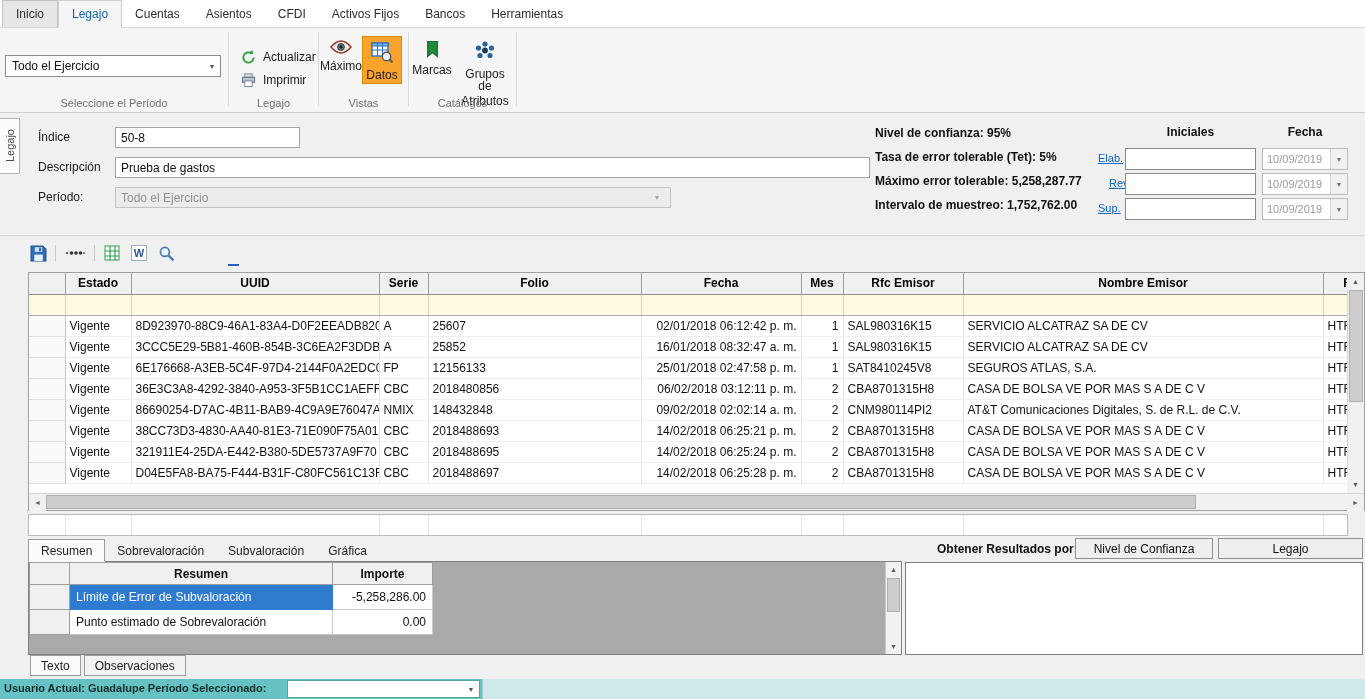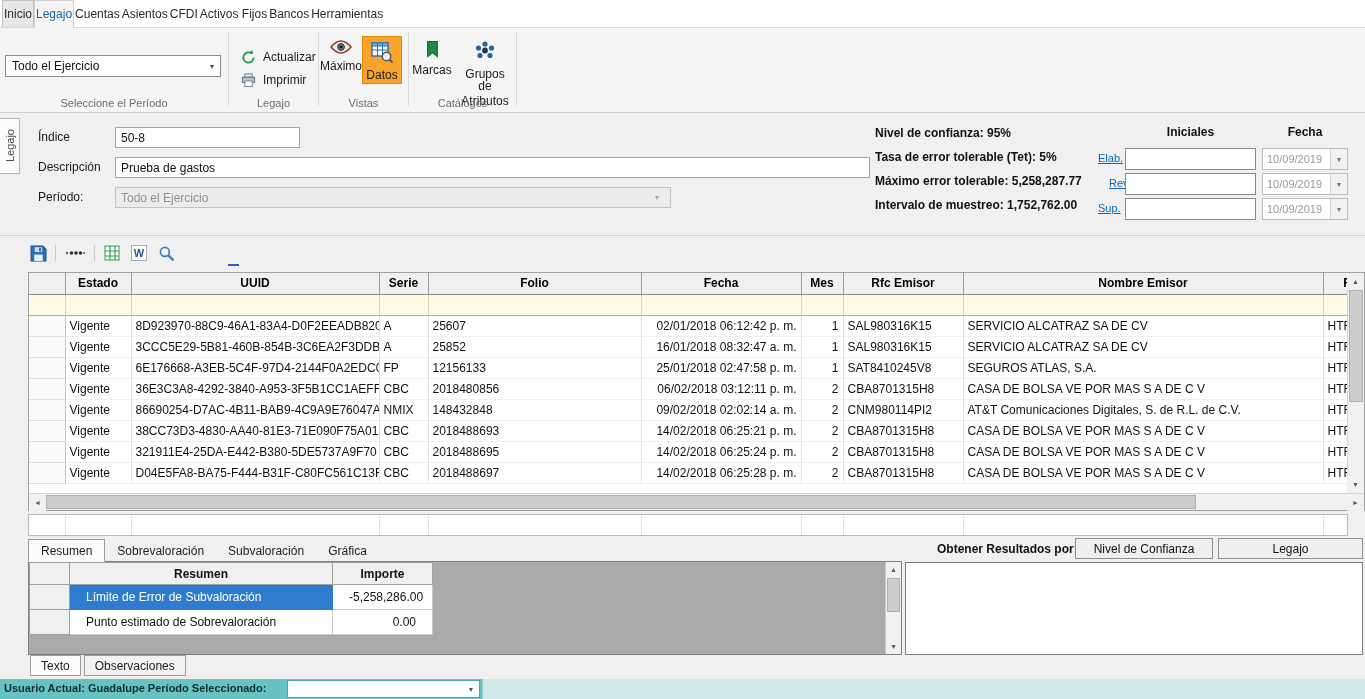--- a/index.html
+++ b/index.html
@@ -1,21 +1,21 @@
 <!DOCTYPE html>
 <html><head>
 <meta charset="utf-8">
 <style>
   *{margin:0;padding:0;box-sizing:border-box}
   body{font-family:"Liberation Sans","DejaVu Sans",sans-serif;font-size:12px;color:#111;background:#fff}
   .app{position:relative;width:1365px;height:699px;background:#f0f0f0;overflow:hidden}
 
   
   .tabbar{position:absolute;left:0;top:0;width:1365px;height:28px;background:#fff;border-bottom:1px solid #d6d6d6;display:flex;align-items:stretch;padding-left:2px;z-index:6}
-  .mtab{padding:0 1px;display:flex;align-items:center;color:#2b2b2b;cursor:default}
+  .mtab{padding:0 13px;display:flex;align-items:center;color:#2b2b2b;cursor:default}
   .mtab.first{background:#e7e7e7;border:1px solid #c2c2c2;border-bottom:none}
   .mtab.active{background:#f5f5f5;border:1px solid #d0d0d0;border-bottom:1px solid #f5f5f5;color:#1563ae;margin-bottom:-1px}
 
   
   .ribbon{position:absolute;left:0;top:28px;width:1365px;height:85px;background:#f5f5f5;border-bottom:1px solid #cfcfcf}
   .rsep{position:absolute;top:4px;height:74px;width:1px;background:#dadada}
   .grouplabel{position:absolute;bottom:3px;font-size:11px;color:#6e6e6e;text-align:center}
   .combo{position:absolute;left:5px;top:27px;width:216px;height:22px;background:#fff;border:1px solid #8a8a8a;display:flex;align-items:center;padding-left:6px}
   .combo .cval{flex:1;overflow:hidden;white-space:nowrap}
   .carrow{width:16px;text-align:center;color:#555;font-size:7px;flex:none}
@@ -75,21 +75,21 @@
   .footstrip table{border-collapse:collapse;table-layout:fixed;width:1354px}
   .footstrip td{height:20px;border-right:1px solid #e3e3e3}
 
   
   .btabbar{position:absolute;left:28px;top:539px;height:23px;display:flex;z-index:2}
   .btab{padding:0 12px;display:flex;align-items:center;color:#222}
   .btab.active{background:#fcfcfc;border:1px solid #9a9a9a;border-bottom:1px solid #fcfcfc}
   .sumwrap{position:absolute;left:28px;top:561px;width:874px;height:94px;background:#aaa;border:1px solid #7f7f7f;overflow:hidden}
   table.sum{border-collapse:collapse;table-layout:fixed;width:403px}
   .sum th{height:22px;background:#f0f0f0;border:1px solid #9f9f9f;font-weight:bold;text-align:center}
-  .sum td{height:25px;background:#fff;border:1px solid #c9c9c9;padding:0 16px;overflow:hidden;white-space:nowrap}
+  .sum td{height:25px;background:#fff;border:1px solid #c9c9c9;padding:0 6px;overflow:hidden;white-space:nowrap}
   .sum td.rh{background:#f0f0f0;border:1px solid #9f9f9f}
   .sum td.sel{background:#2e7bd0;border-color:#2e7bd0;color:#fff}
   .sum td.num{text-align:right}
   .sumscroll{position:absolute;right:0;top:0;width:16px;height:92px;background:#f1f1f1;border-left:1px solid #c9c9c9}
   .resultslabel{position:absolute;left:937px;top:542px;font-weight:bold;white-space:nowrap}
   .resbtn{position:absolute;top:538px;height:21px;background:#efefef;border:1px solid #8f8f8f;display:flex;align-items:center;justify-content:center;white-space:nowrap}
   .resbtn.b0{left:1075px;width:138px}
   .resbtn.b1{left:1218px;width:145px}
   .respanel{position:absolute;left:905px;top:562px;width:458px;height:93px;background:#fff;border:1px solid #7d7d7d}
   .ftabbar{position:absolute;left:30px;top:655px;display:flex;gap:3px}

